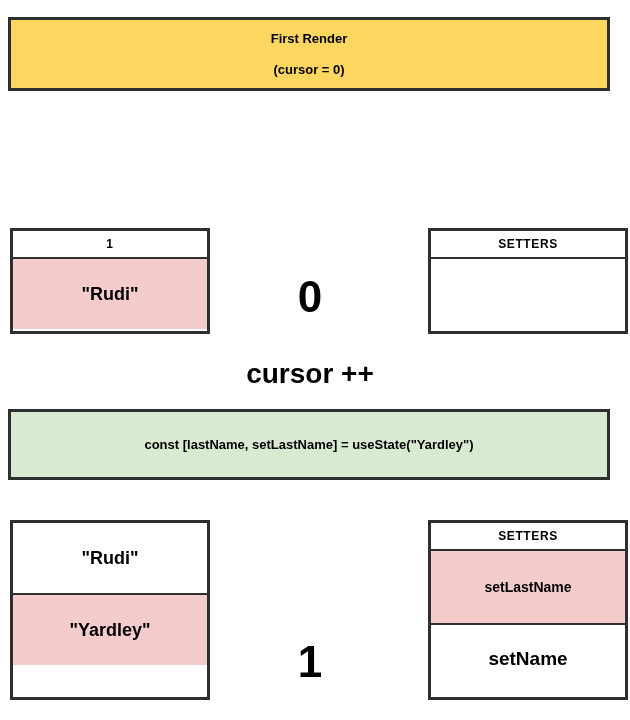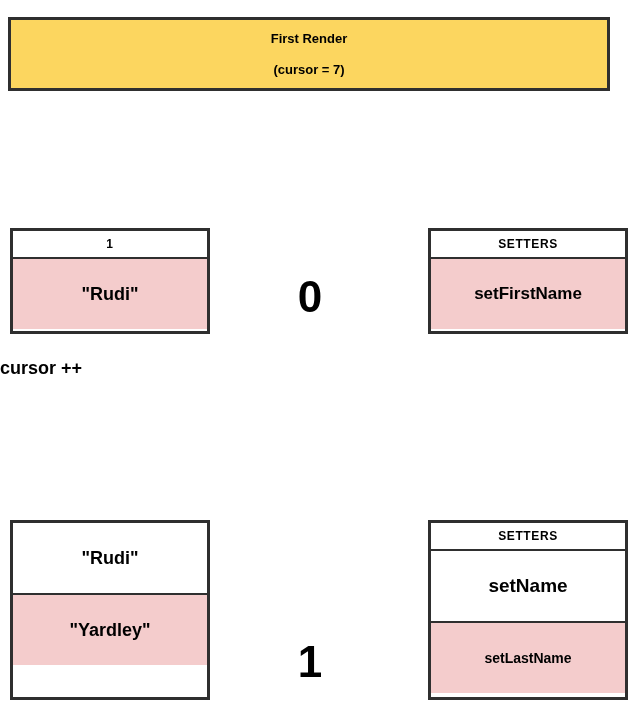--- a/index.html
+++ b/index.html
@@ -65,55 +65,57 @@
   .cursor-num {
     position: absolute; left: 210px; width: 200px; height: 50px;
     display: flex; align-items: center; justify-content: center;
     font-size: 44px;
   }
   .cursor-num.n0 { top: 272px; }
   .cursor-num.n1 { top: 637px; }
 
   .cursor-inc {
     position: absolute; left: 0; top: 358px; width: 620px;
-    text-align: left; font-size: 18px;
+    text-align: center; font-size: 28px;
   }
 </style>
 </head>
 <body>
 
 <div class="canvas">
 
   <div class="wide-box banner">
     <div>First Render</div>
-    <div>(cursor = 7)</div>
+    <div>(cursor = 0)</div>
   </div>
 
 
   <div class="tbl tbl-r1 left">
     <div class="thead">1</div>
     <div class="cell pink fs-state">"Rudi"</div>
   </div>
 
   <div class="cursor-num n0">0</div>
 
   <div class="tbl tbl-r1 right">
     <div class="thead">SETTERS</div>
-    <div class="cell pink fs-setter">setFirstName</div>
   </div>
 
   <div class="cursor-inc">cursor ++</div>
 
+  <div class="wide-box code-box second">
+    <div>const [lastName, setLastName] = useState("Yardley")</div>
+  </div>
 
   <div class="tbl tbl-r2 left">
     <div class="cell cell-a fs-state">"Rudi"</div>
     <div class="cell cell-b pink fs-state">"Yardley"</div>
   </div>
 
   <div class="cursor-num n1">1</div>
 
   <div class="tbl tbl-r2 right">
     <div class="thead">SETTERS</div>
+    <div class="cell cell-b pink fs-setter-sm">setLastName</div>
     <div class="cell cell-a fs-setter-big">setName</div>
-    <div class="cell cell-b pink fs-setter-sm">setLastName</div>
   </div>
 
 </div>
 
 </body></html>

